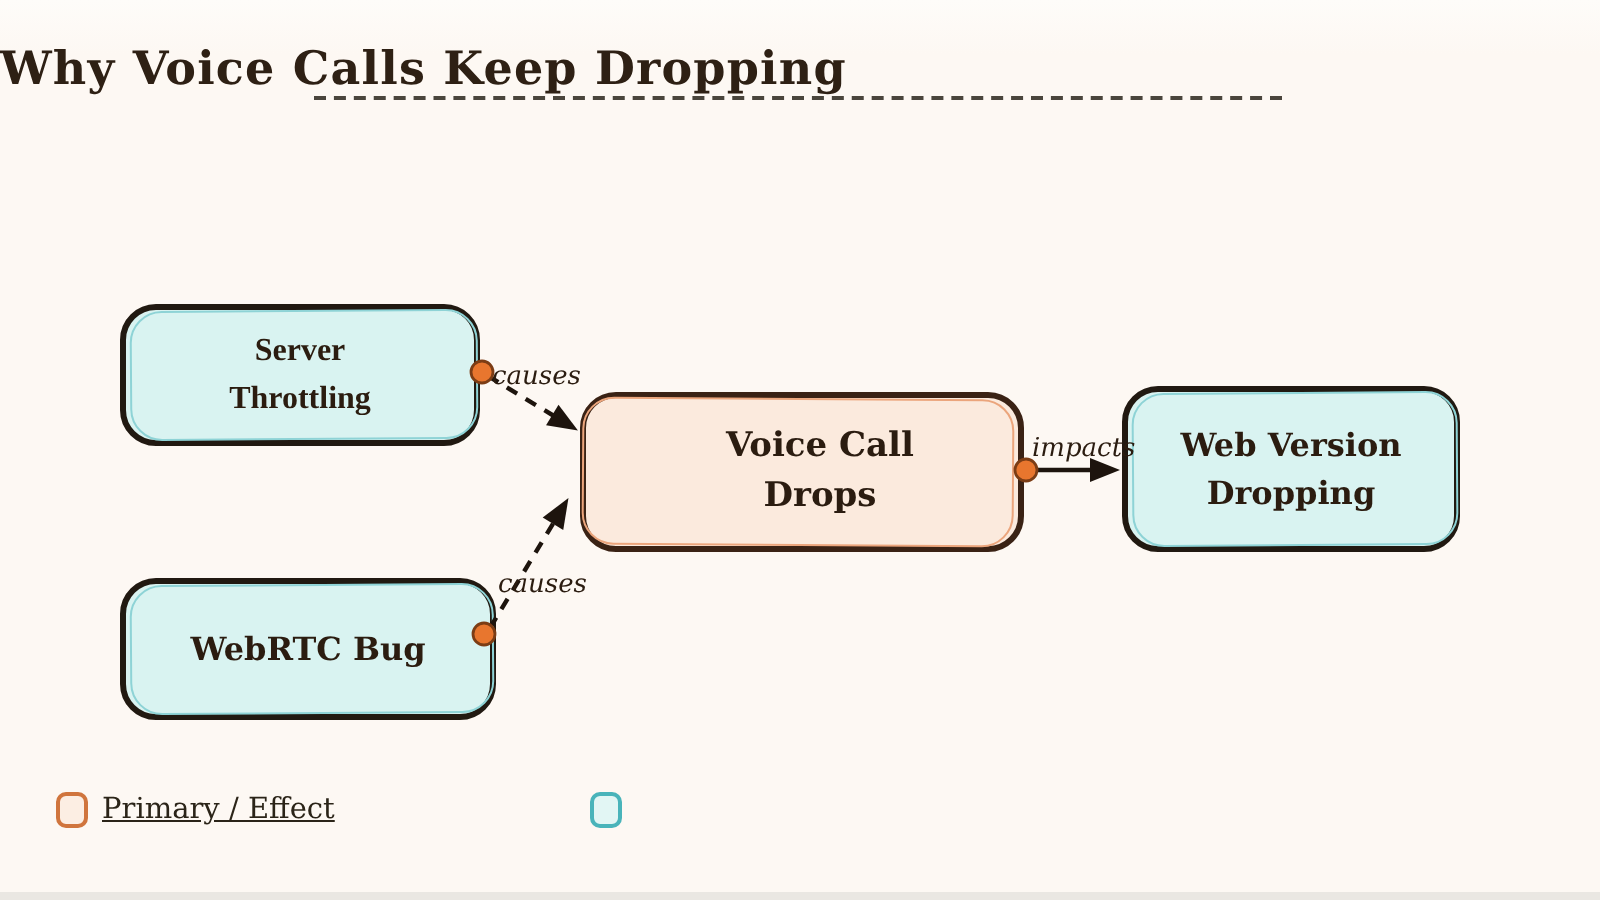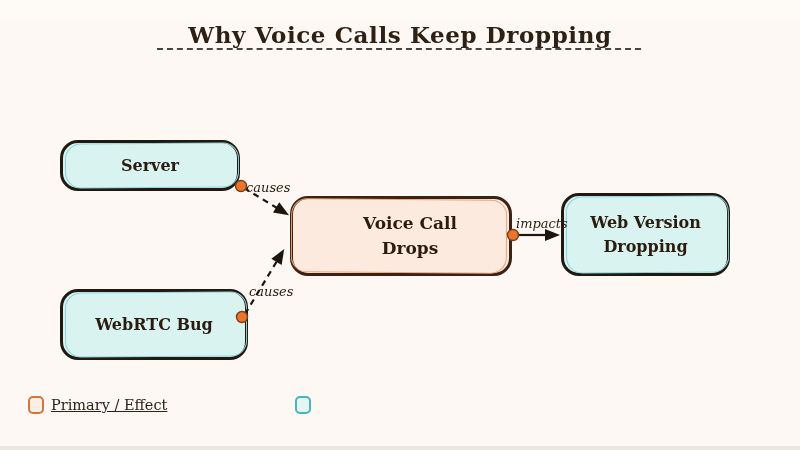--- a/index.html
+++ b/index.html
@@ -10,21 +10,21 @@
   }
   .canvas {
     position: relative;
     width: 800px;
     height: 450px;
     background: linear-gradient(180deg, #fefcf9 0%, #fdf8f3 6%, #fdf8f3 100%);
   }
   .title {
     position: absolute;
     top: 21px; left: 0; width: 100%;
-    text-align: center;
+    text-align: left;
     font-size: 23px;
     font-weight: bold;
     letter-spacing: 0.6px;
     color: #2e2014;
   }
   .title-underline {
     position: absolute;
     top: 48px; left: 157px; width: 484px; height: 0;
     border-top: 2px dashed #4a453c;
   }
@@ -54,21 +54,21 @@
     background: #d9f3f1;
     border: 3.5px solid #211911;
   }
   .node-cyan::before { border: 1.6px solid #8ed3d6; }
   .node-peach {
     background: #fbeadd;
     border: 3.5px solid #3a2214;
   }
   .node-peach::before { border: 1.6px solid #eba57c; transform: translateX(-2px) rotate(0.4deg); }
 
-  .node-a { left: 60px;  top: 140px; width: 180px; height: 51px; }
+  .node-a { left: 60px;  top: 152px; width: 180px; height: 71px; font-family: Liberation Serif, serif; }
   .node-b { left: 60px;  top: 289px; width: 188px; height: 71px; }
   .node-c { left: 290px; top: 196px; width: 222px; height: 80px; font-size: 17px; padding-left: 18px; }
   .node-d { left: 561px; top: 193px; width: 169px; height: 83px; }
 
   .edges-layer {
     position: absolute;
     left: 0; top: 0; width: 800px; height: 450px;
     pointer-events: none;
   }
   .edge-line { stroke: #1d140d; stroke-width: 2.2; fill: none; }
@@ -108,20 +108,21 @@
 </head>
 <body>
 
 <div class="canvas">
 
   <div class="title">Why Voice Calls Keep Dropping</div>
   <div class="title-underline"></div>
 
   <div class="node node-cyan node-a">
     <span>Server</span>
+    <span>Throttling</span>
   </div>
 
   <div class="node node-cyan node-b">
     <span>WebRTC Bug</span>
   </div>
 
   <div class="node node-peach node-c">
     <span>Voice Call</span>
     <span>Drops</span>
   </div>

